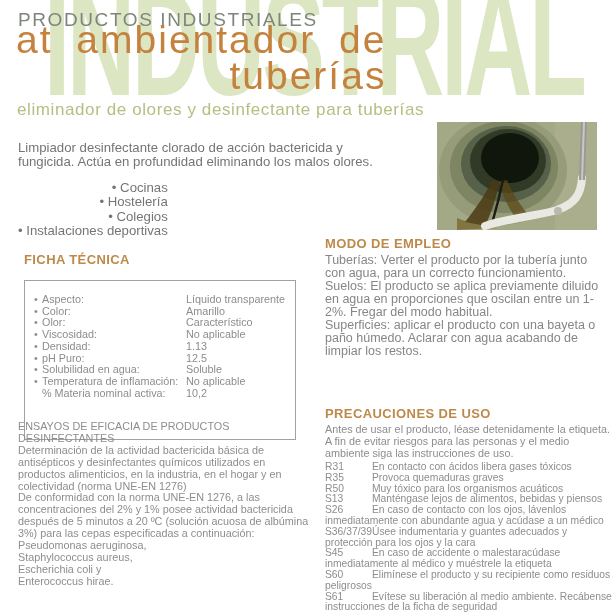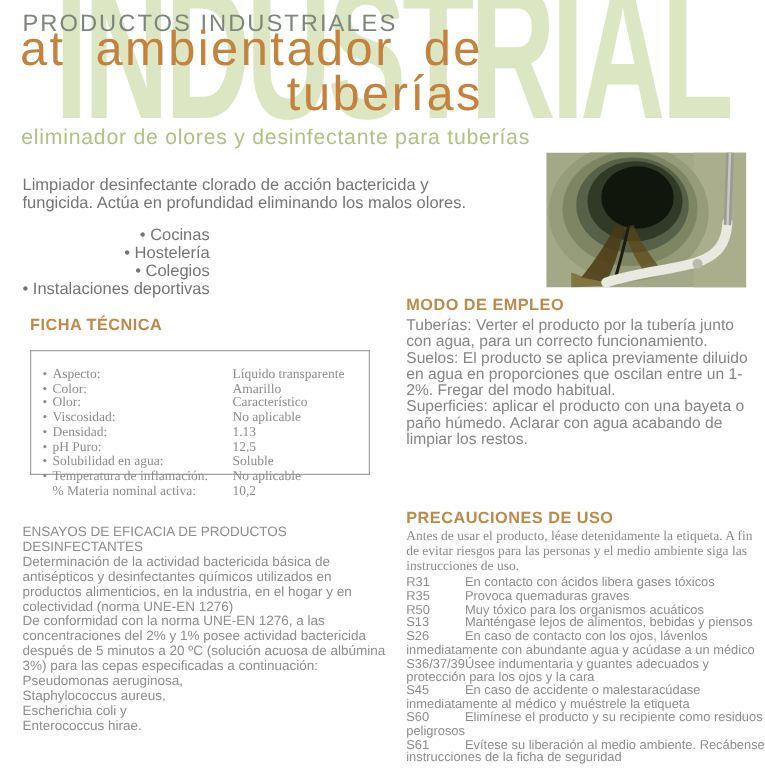--- a/index.html
+++ b/index.html
@@ -48,43 +48,43 @@
   .apps .app::before{content:"• ";}
   .sec-heading{
     position:absolute;z-index:2;
     font-size:13px;font-weight:bold;letter-spacing:0.4px;
     color:#bd8a4a;
   }
   .h-ficha{left:24px;top:252px;}
   .h-modo{left:325px;top:236px;}
   .h-prec{left:325px;top:406px;}
   .ficha-box{
-    position:absolute;left:24px;top:280px;width:272px;height:100px;z-index:2;
+    position:absolute;left:24px;top:280px;width:272px;height:160px;z-index:2;
     border:1px solid #a2a2a2;box-sizing:border-box;
     padding:13px 8px 0 9px;
-    font-size:10.8px;line-height:11.7px;color:#8d8d8d;font-family:Liberation Serif, serif;
+    font-size:10.8px;line-height:11.7px;color:#8d8d8d;
   }
   .frow .fb{display:inline-block;width:8px;}
   .frow .fl{display:inline-block;width:144px;}
   .frow .fv{display:inline;}
   .ensayos{
     position:absolute;left:18px;top:421px;width:296px;z-index:2;
     font-size:10.8px;line-height:11.9px;color:#8d8d8d;
   }
   
   .photo{
     position:absolute;left:437px;top:122px;width:160px;height:108px;z-index:2;
   }
   .modo-body{
     position:absolute;left:325px;top:254px;width:285px;z-index:2;
     font-size:12.5px;line-height:13px;color:#868686;
   }
   .prec-intro{
     position:absolute;left:325px;top:424px;width:287px;z-index:2;
-    font-size:10.8px;line-height:11.8px;color:#8d8d8d;font-family:Liberation Serif, serif;
+    font-size:10.8px;line-height:11.8px;color:#8d8d8d;
   }
   .codes{
     position:absolute;left:325px;top:462px;width:287px;z-index:2;
     font-size:10.3px;line-height:10.8px;color:#8d8d8d;
   }
   .codes .code{display:inline-block;min-width:47px;}
 </style>
 </head>
 <body>
 

